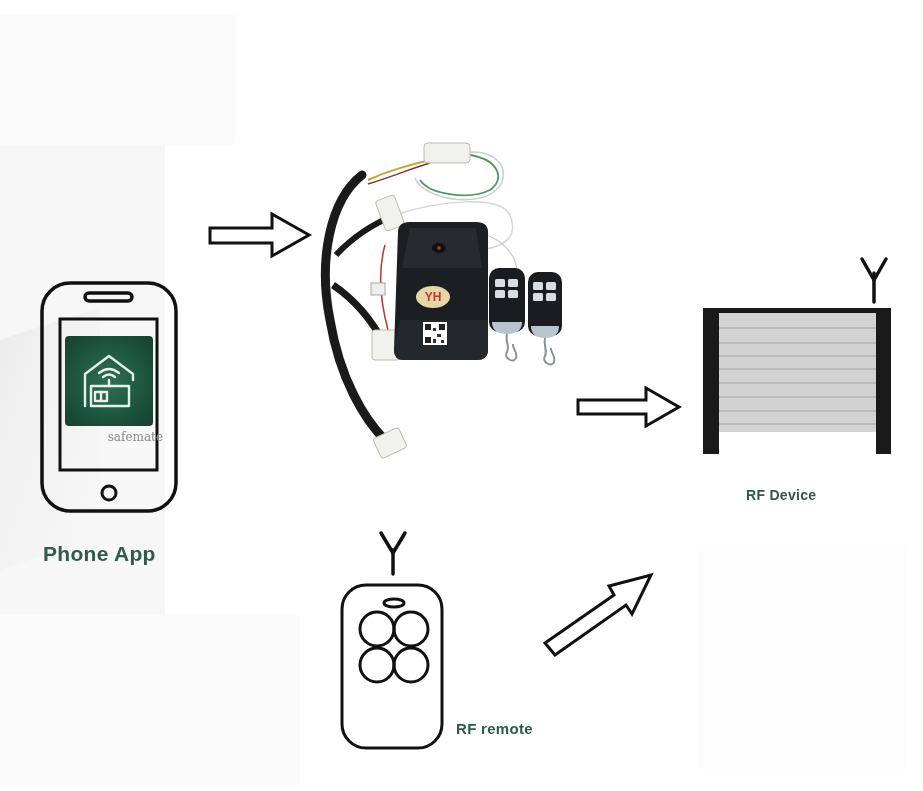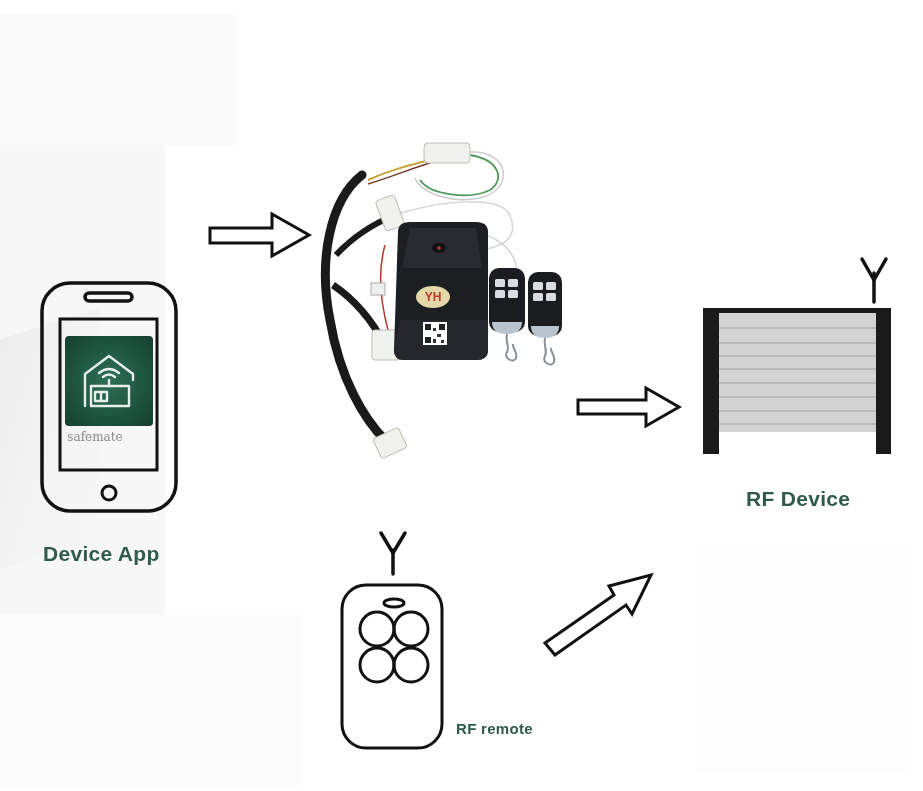--- a/index.html
+++ b/index.html
@@ -20,30 +20,30 @@
     .bg-d { left: 235px; top: 140px; width: 345px; height: 390px; background: #ffffff; }
     .bg-e { left: 697px; top: 545px; width: 210px; height: 225px; background: #fdfdfd; }
 
     svg.layer { position: absolute; left: 0; top: 0; }
 
     .label {
       position: absolute; font-weight: bold; color: #2f5a4c;
       letter-spacing: 0.3px; white-space: nowrap;
     }
     .lbl-phone { left: 43px; top: 542px; font-size: 21px; }
-    .lbl-device { left: 746px; top: 487px; font-size: 21px; }
+    .lbl-device { left: 746px; top: 487px; font-size: 14px; }
     .lbl-remote { left: 456px; top: 720px; font-size: 15px; }
 
     .app-tile {
       position: absolute; left: 65px; top: 336px; width: 88px; height: 90px;
       border-radius: 4px;
       background: radial-gradient(ellipse at center, #2f6f55 0%, #1e5640 55%, #153f2f 100%);
     }
     .app-name {
-      position: absolute; left: 51px; top: 430px; width: 88px; text-align: center;
+      position: absolute; left: 75px; top: 430px; width: 88px; text-align: right;
       font-size: 12px; color: #8a8a8a; font-family: "DejaVu Serif", serif;
     }
     .yh-text {
       font-family: "Liberation Sans", sans-serif; font-weight: bold;
       font-size: 12px; fill: #c0392b;
     }
   </style>
 </head>
 <body>
 
@@ -174,15 +174,15 @@
       <rect x="30" y="56" width="12" height="9"></rect>
       <line x1="36" y1="56" x2="36" y2="65"></line>
       <line x1="44" y1="44" x2="44" y2="50"></line>
       <path d="M38,41 Q44,36 50,41"></path>
       <path d="M34,37 Q44,29 54,37"></path>
     </g>
   </svg>
 </div>
 <div class="app-name">safemate</div>
 
-<div class="label lbl-phone">Device App</div>
+<div class="label lbl-phone">Phone App</div>
 <div class="label lbl-device">RF Device</div>
 <div class="label lbl-remote">RF remote</div>
 
 </body></html>

